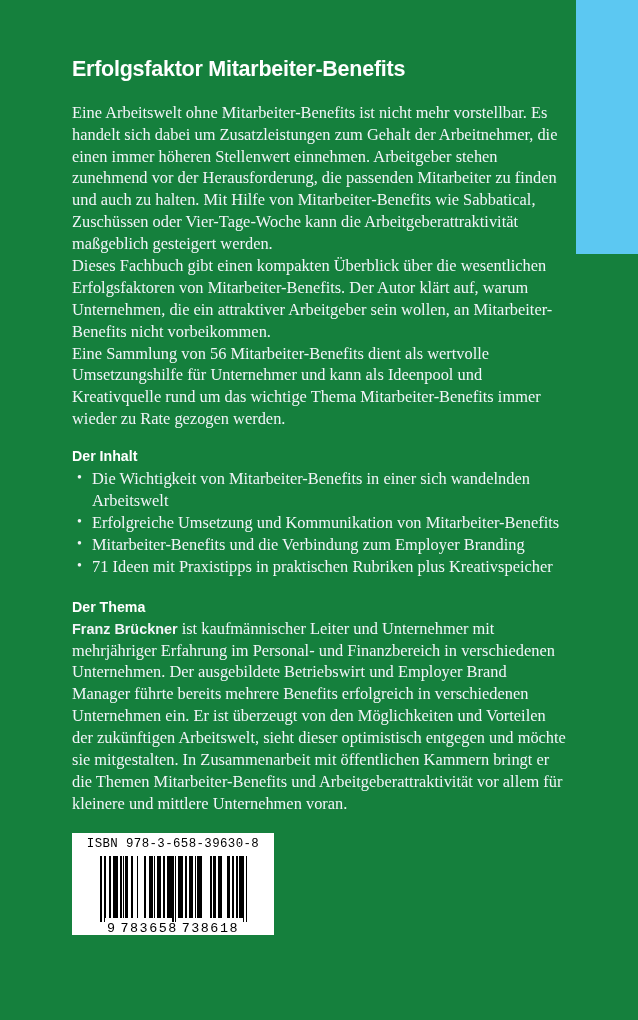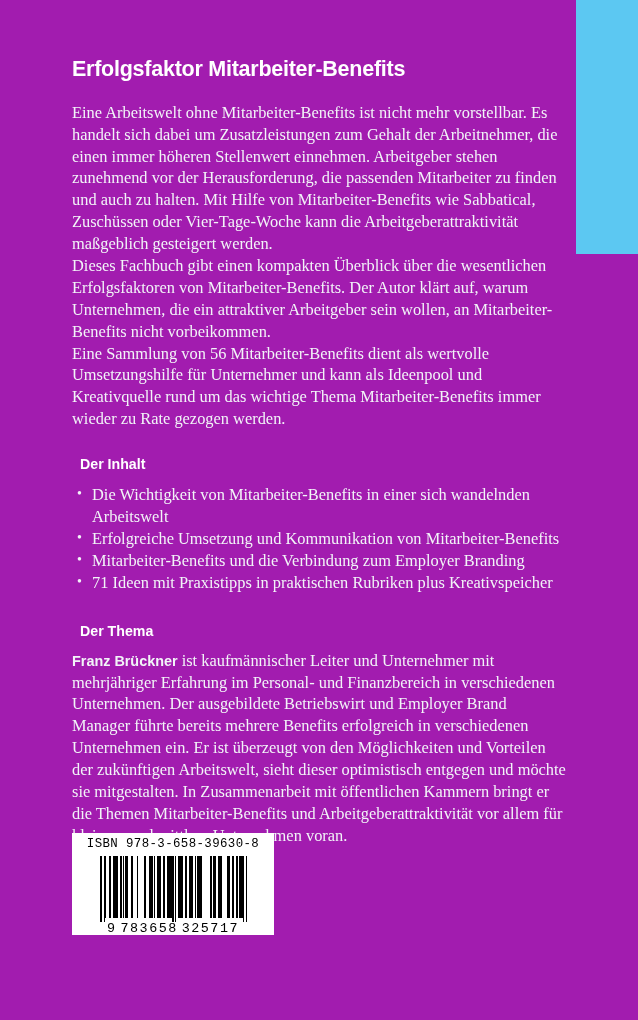--- a/index.html
+++ b/index.html
@@ -10,21 +10,21 @@
     width: 638px;
     height: 1020px;
     background: #03255c;
     font-family: "Liberation Serif", serif;
     overflow: hidden;
     position: relative;
   }
   .cover {
     position: absolute;
     inset: 0;
-    background: #a21caf;
+    background: #15803d;
   }
   
   .accent-strip {
     position: absolute;
     left: 576px;
     top: 0;
     width: 62px;
     height: 254px;
     background: #5cc8f2;
   }
@@ -52,21 +52,21 @@
     text-align: left;
   }
   .blurb.first {
     padding-top: 19px;
   }
   .section-heading {
     font-family: "Liberation Sans", sans-serif;
     font-weight: bold;
     font-size: 14.2px;
     color: #ffffff;
-    margin: 8px;
+    margin: 0;
     line-height: 1.2;
   }
   .heading-inhalt {
     padding-top: 18px;
   }
   .heading-autor {
     padding-top: 21px;
   }
   .toc-list {
     list-style: none;
@@ -308,18 +308,18 @@
         <span class="bar" style="width: 2px; height: 62px; background: rgb(0, 0, 0);"></span>
         <span class="bar" style="width: 1px; height: 62px; background: rgb(255, 255, 255);"></span>
         <span class="bar" style="width: 1px; height: 62px; background: rgb(0, 0, 0);"></span>
         <span class="bar" style="width: 1px; height: 62px; background: rgb(0, 0, 0);"></span>
         <span class="bar" style="width: 2px; height: 62px; background: rgb(0, 0, 0);"></span>
         <span class="bar" style="width: 1px; height: 73px; background: rgb(0, 0, 0);"></span>
         <span class="bar" style="width: 2px; height: 73px; background: rgb(255, 255, 255);"></span>
         <span class="bar" style="width: 1px; height: 73px; background: rgb(0, 0, 0);"></span>
       </div>
     <div class="barcode-digits">
-      <span class="digit-group">9</span><span class="digit-group">783658</span><span class="digit-group">325717</span>
+      <span class="digit-group">9</span><span class="digit-group">783658</span><span class="digit-group">738618</span>
     </div>
   </div>
 
 
 </div>
 
 </body></html>

